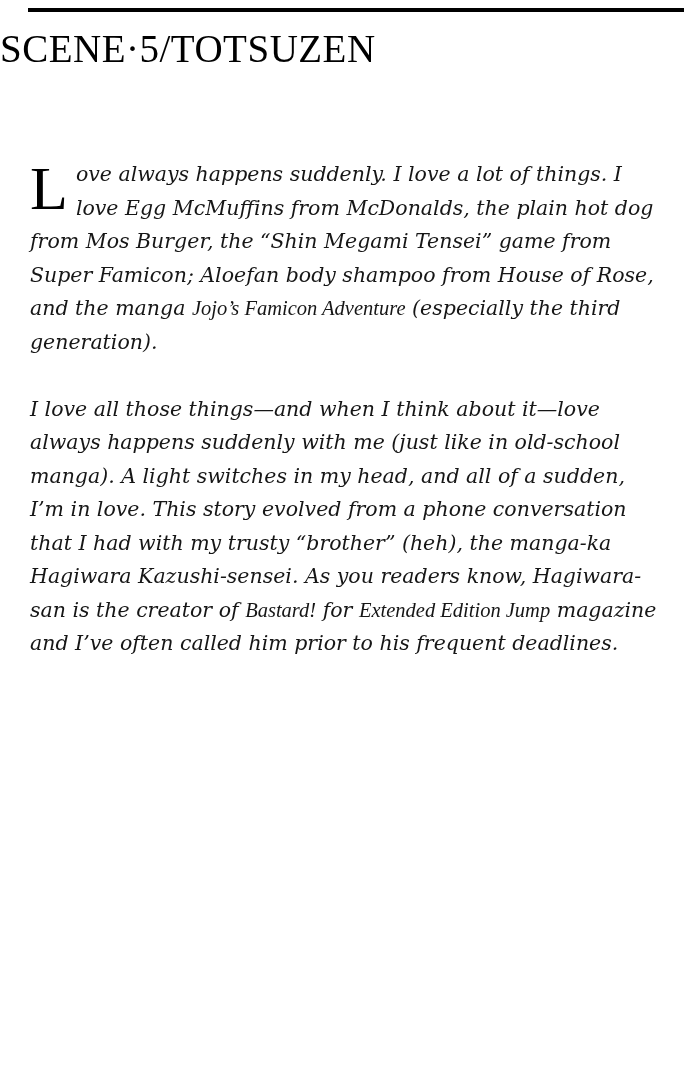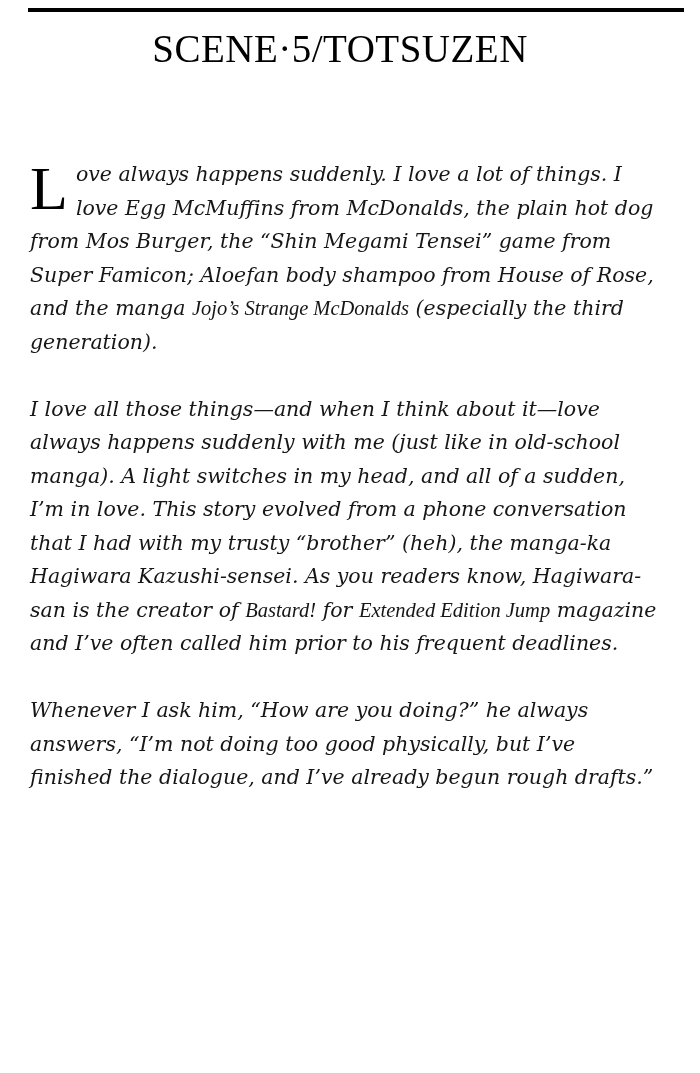--- a/index.html
+++ b/index.html
@@ -25,21 +25,21 @@
     left: 28px;
     width: 656px;
     height: 4px;
     background: #000000;
   }
   .chapter-header {
     position: absolute;
     top: 28px;
     left: 0;
     right: 20px;
-    text-align: center;
+    text-align: left;
   }
   .chapter-title {
     margin: 0;
     font-family: "Liberation Serif", serif;
     font-weight: 500;
     font-size: 39px;
     letter-spacing: 0.5px;
     color: #000000;
     line-height: 1.1;
   }
@@ -83,17 +83,16 @@
 <body>
 
 <div class="page">
   <div class="top-rule"></div>
 
   <header class="chapter-header">
     <h1 class="chapter-title">SCENE·5/TOTSUZEN</h1>
   </header>
 
   <main class="body-text" id="body-text">
-      <p><span class="dropcap">L</span><span>ove always happens suddenly. I love a lot of things. I love Egg McMuffins from McDonalds, the plain hot dog from Mos Burger, the “Shin Megami Tensei” game from Super Famicon; Aloefan body shampoo from House of Rose, and the manga </span><span class="cite">Jojo’s Strange McDonalds</span><span> (especially the third generation).</span></p>
+      <p><span class="dropcap">L</span><span>ove always happens suddenly. I love a lot of things. I love Egg McMuffins from McDonalds, the plain hot dog from Mos Burger, the “Shin Megami Tensei” game from Super Famicon; Aloefan body shampoo from House of Rose, and the manga </span><span class="cite">Jojo’s Famicon Adventure</span><span> (especially the third generation).</span></p>
       <p><span>I love all those things—and when I think about it—love always happens suddenly with me (just like in old-school manga). A light switches in my head, and all of a sudden, I’m in love. This story evolved from a phone conversation that I had with my trusty “brother” (heh), the manga-ka Hagiwara Kazushi-sensei. As you readers know, Hagiwara-san is the creator of </span><span class="cite">Bastard!</span><span> for </span><span class="cite">Extended Edition Jump</span><span> magazine and I’ve often called him prior to his frequent deadlines.</span></p>
-      <p><span>Whenever I ask him, “How are you doing?” he always answers, “I’m not doing too good physically, but I’ve finished the dialogue, and I’ve already begun rough drafts.”</span></p>
     </main>
 </div>
 
 </body></html>

